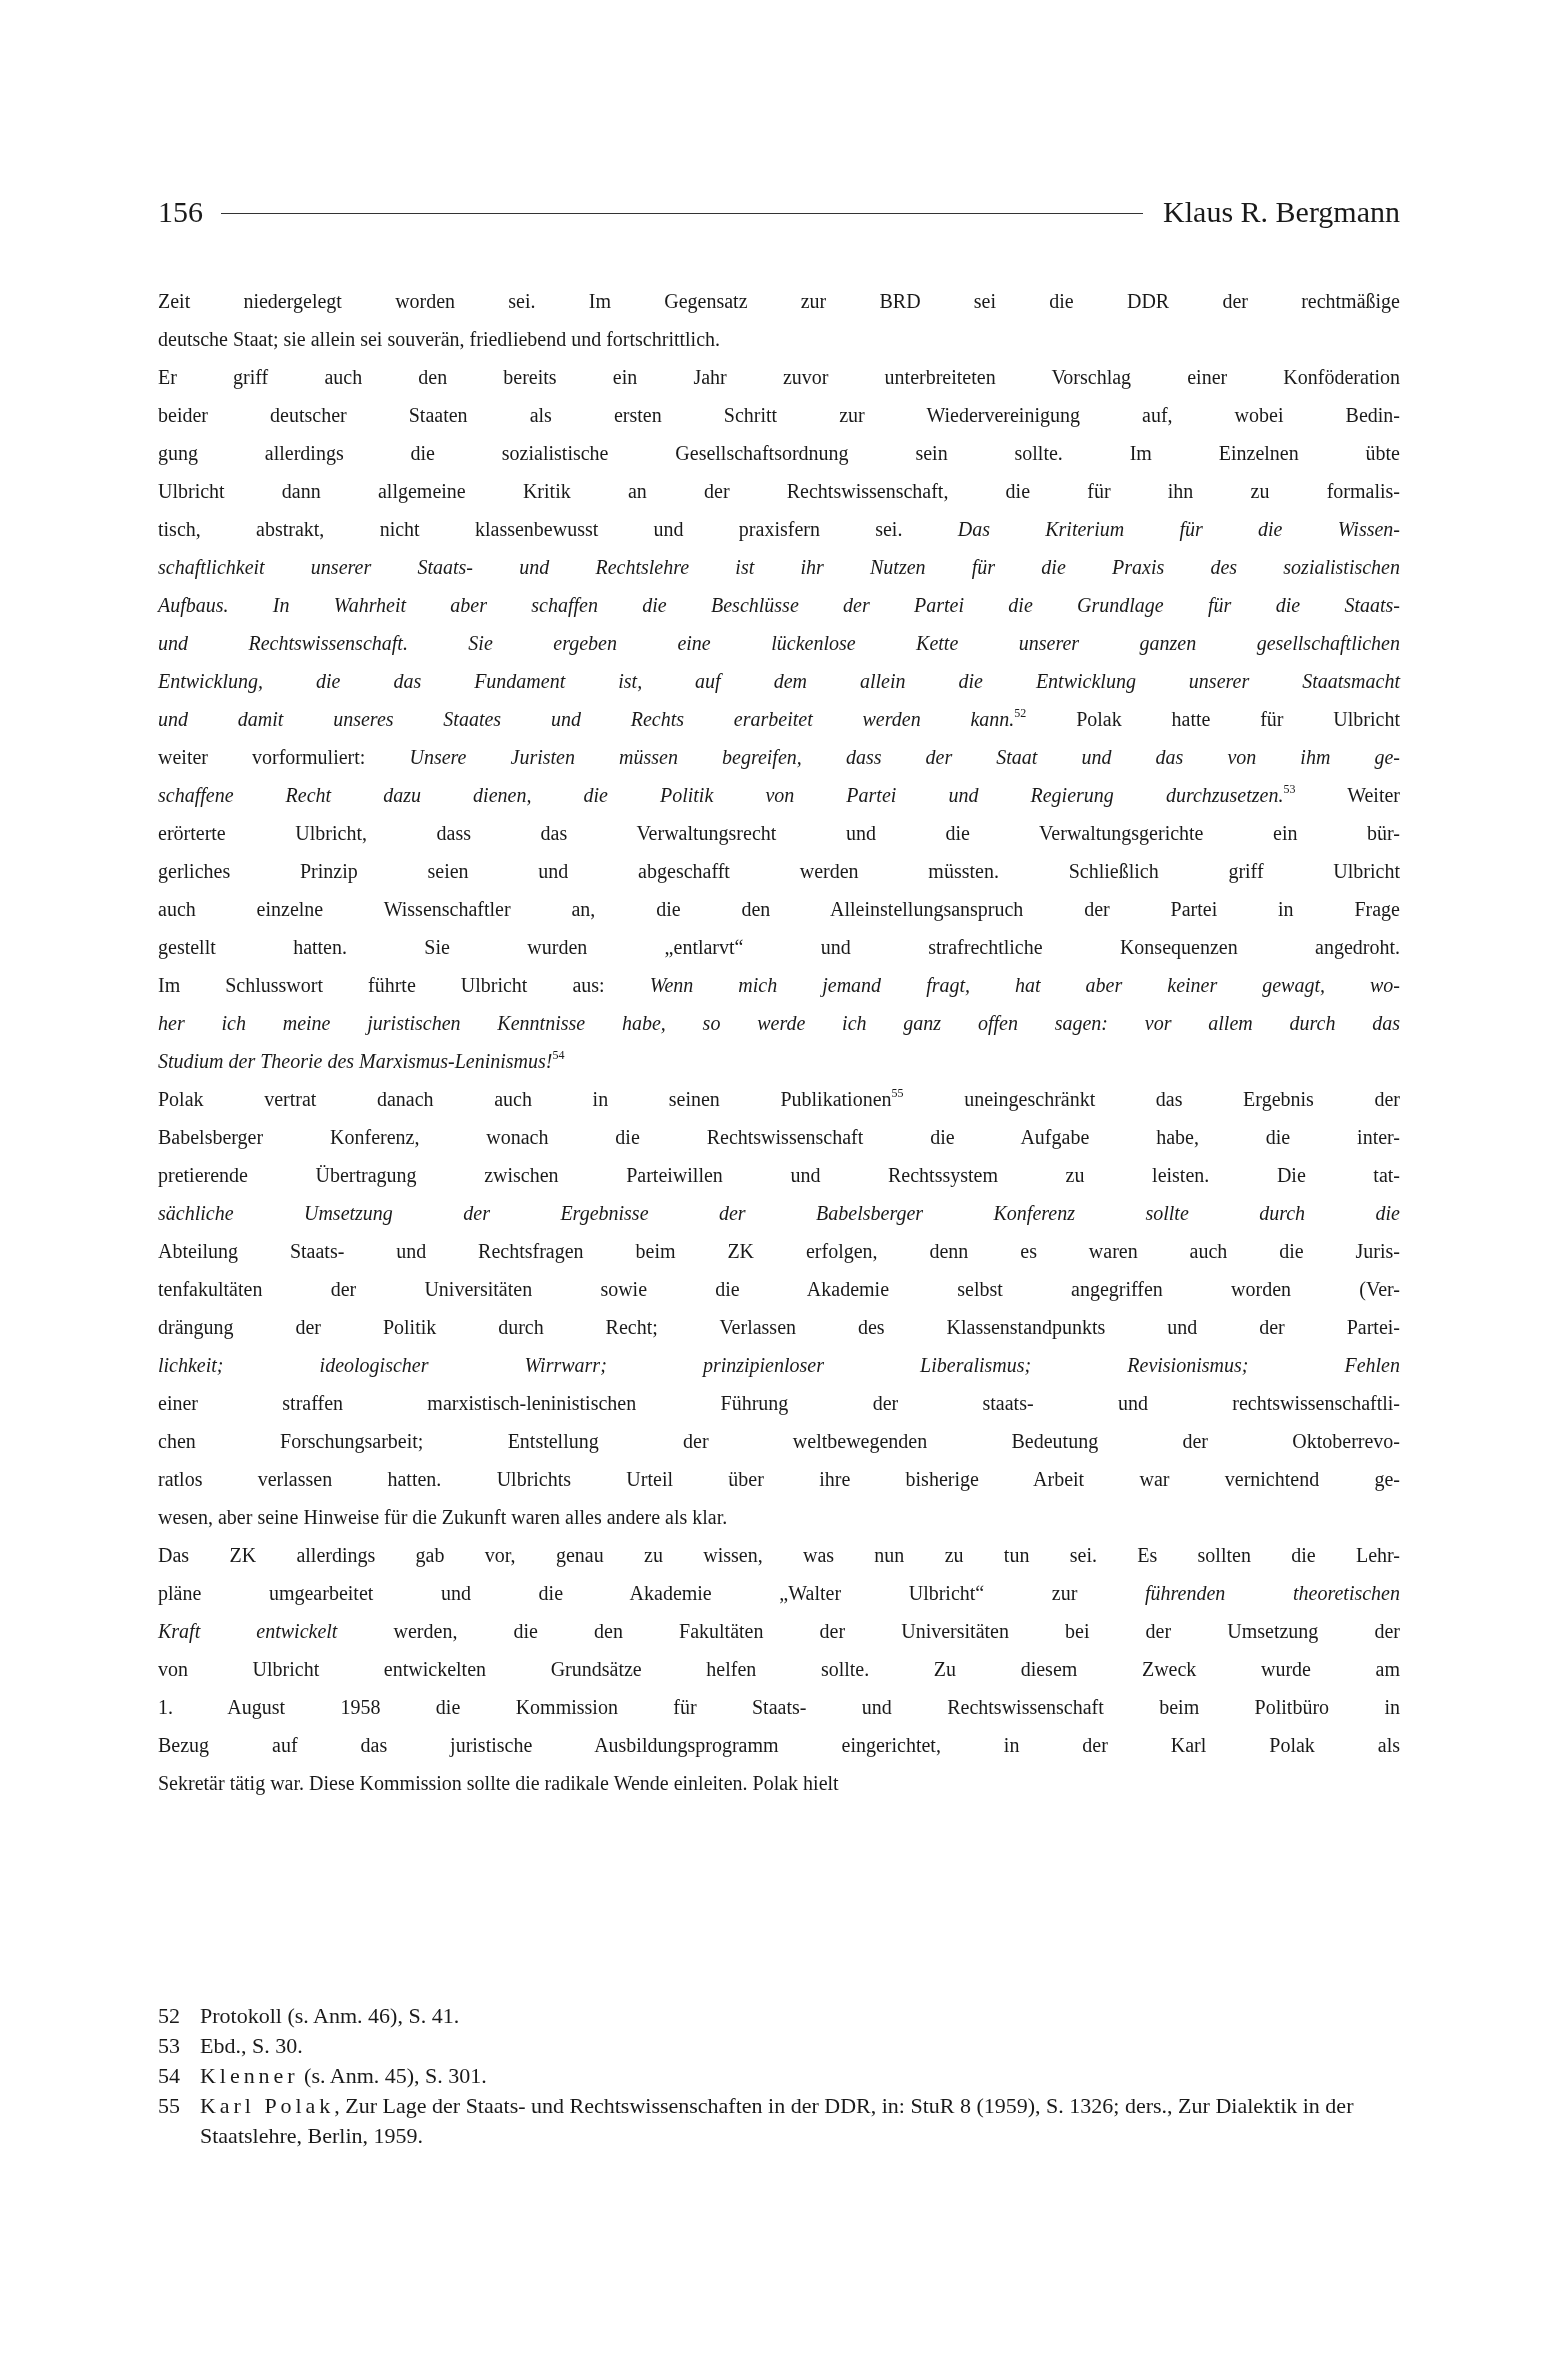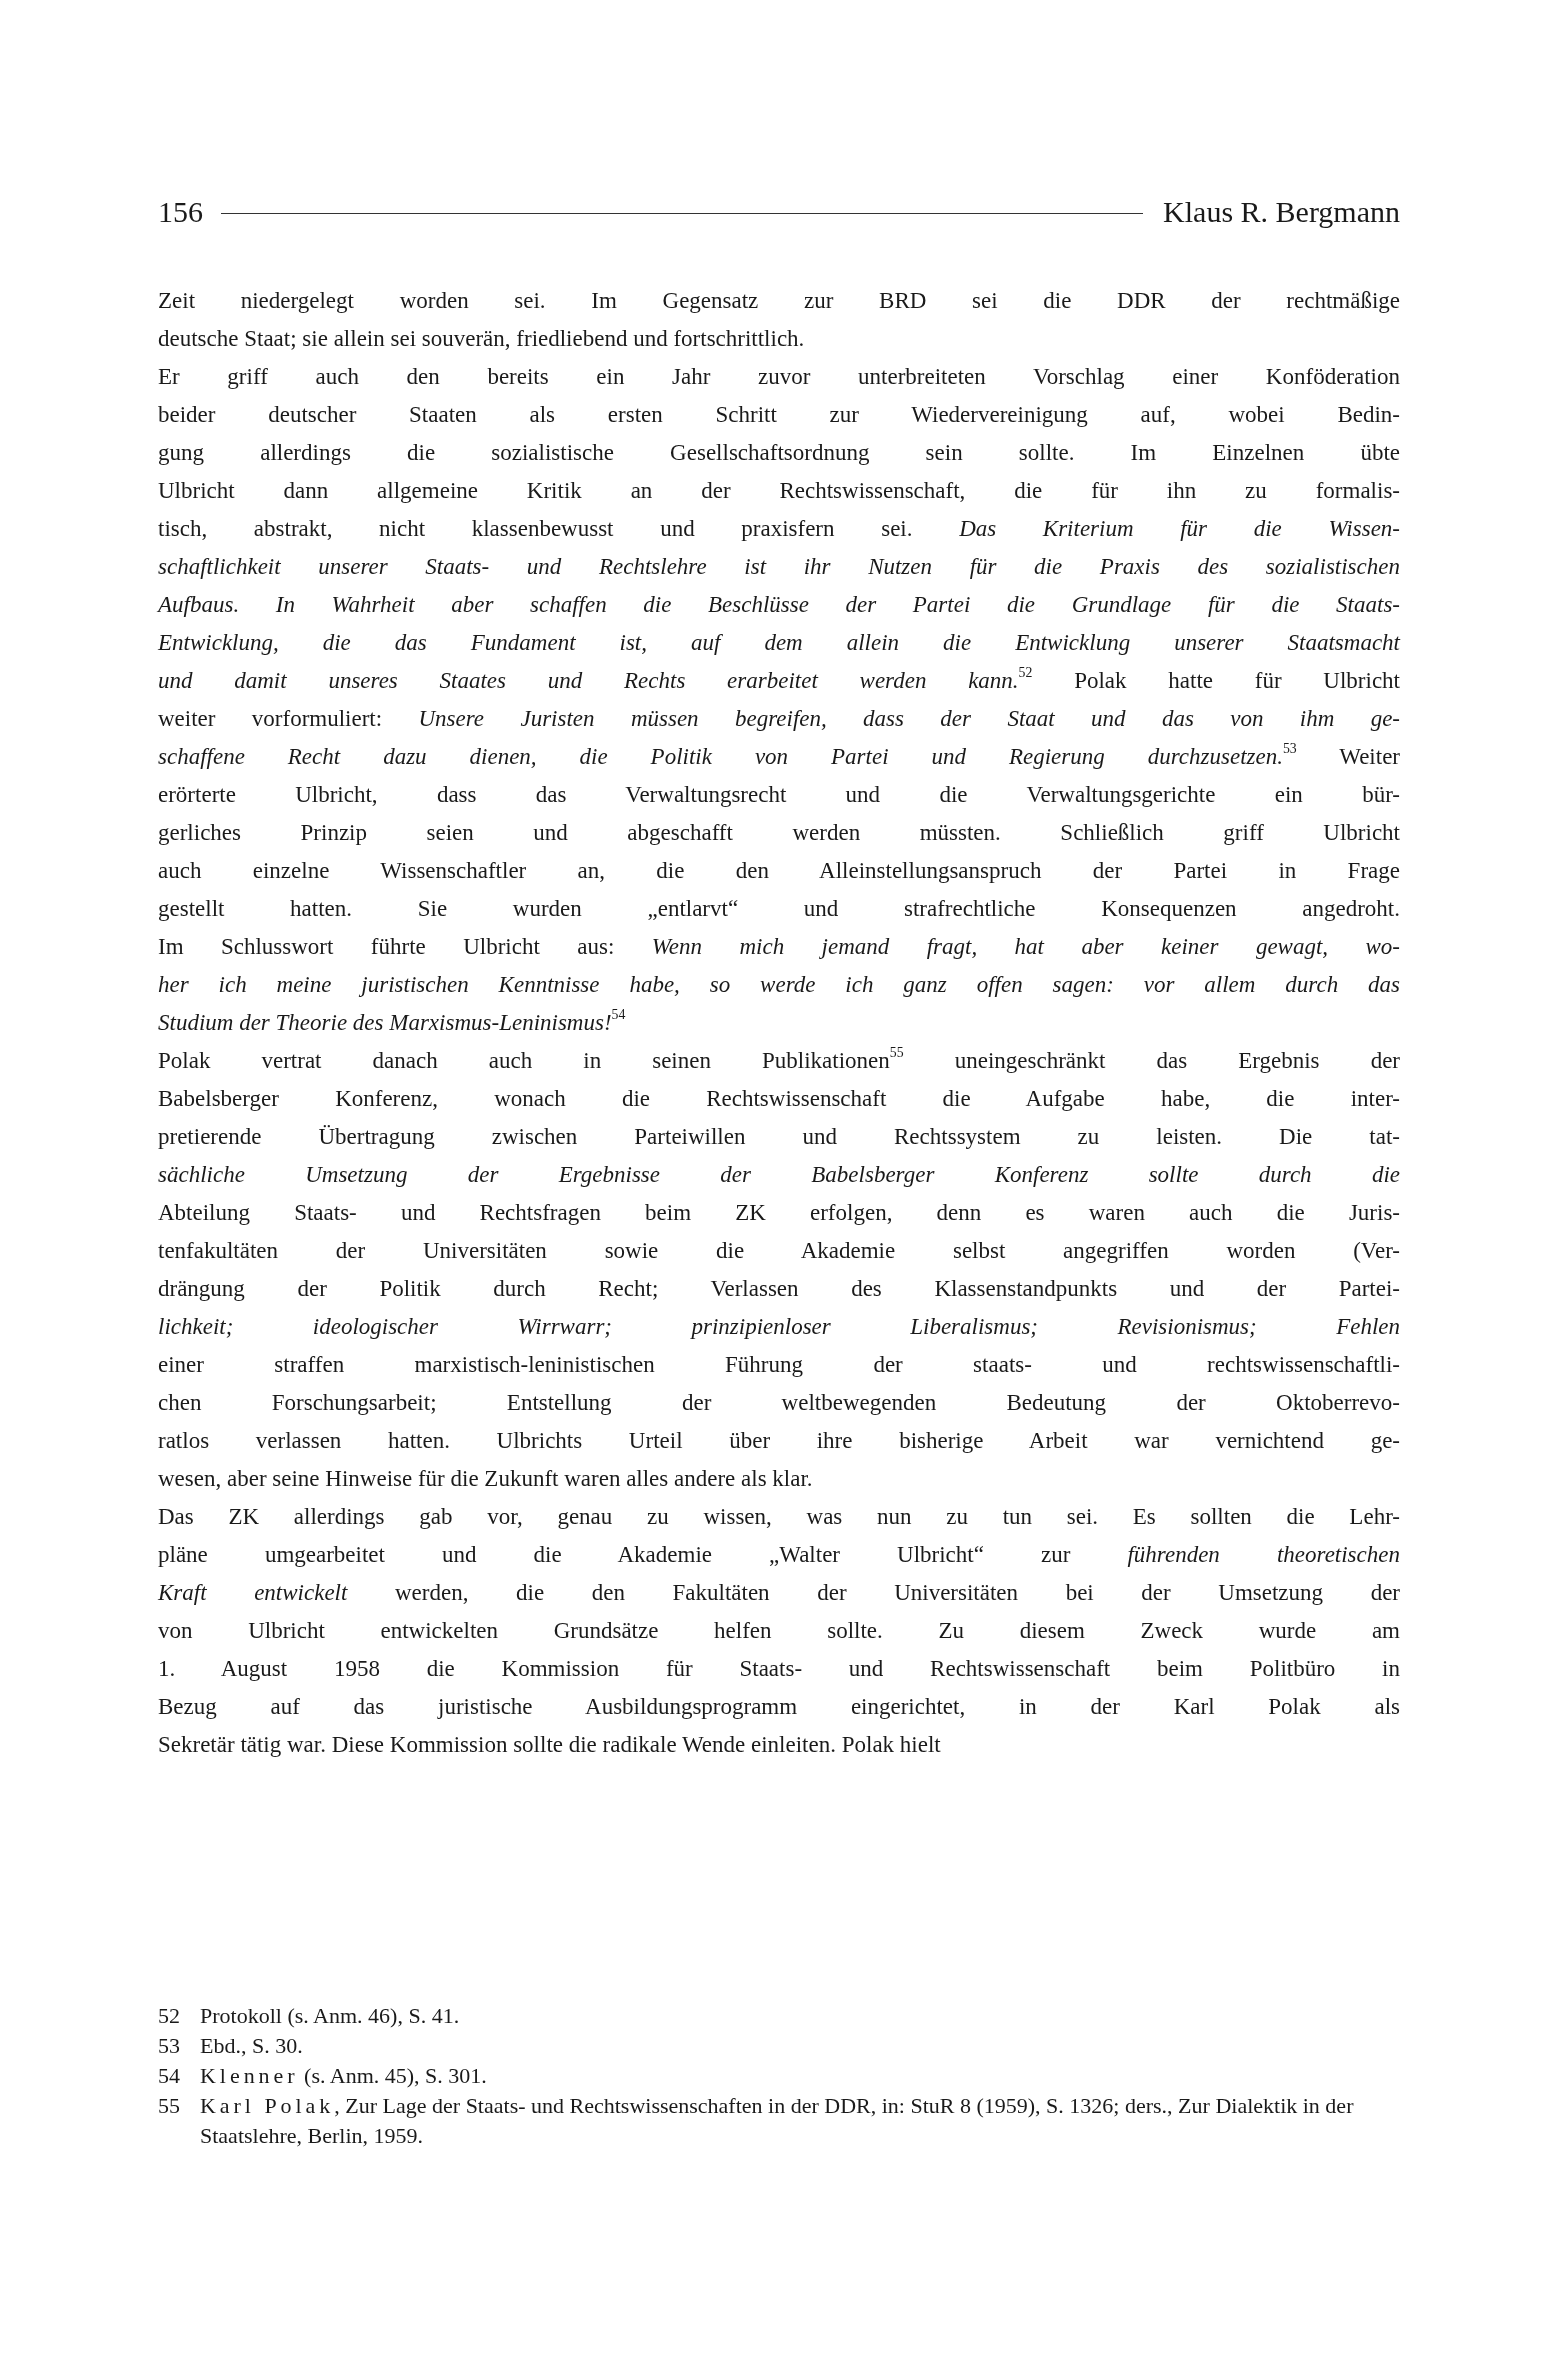--- a/index.html
+++ b/index.html
@@ -2,21 +2,21 @@
 <html style="font-size:13.3px"><head>
 <meta charset="utf-8">
 <style>
   html, body { margin: 0; padding: 0; background: #ffffff; }
   body { width: 1562px; height: 2354px; position: relative; overflow: hidden; color: #1a1a1a; }
   .page { position: absolute; left: 158px; top: 0; width: 1242px; font-family: "Liberation Serif", "DejaVu Serif", serif; }
   .running-head { position: absolute; top: 191px; left: 0; width: 1242px; height: 42px; display: flex; align-items: center; font-size: 30px; }
   .running-head .pageno { flex: 0 0 auto; }
   .running-head .rule { flex: 1 1 auto; height: 0; border-top: 1.7px solid #333; margin: 0 20px 0 18.3px; position: relative; top: 1.7px; }
   .running-head .author { flex: 0 0 auto; }
-  .body { position: absolute; top: 282px; left: 0; width: 1242px; font-size: 23px; line-height: 38px; text-align: justify; hyphens: manual; }
+  .body { position: absolute; top: 282px; left: 0; width: 1242px; font-size: 20px; line-height: 38px; text-align: justify; hyphens: manual; }
   .body i { font-style: italic; }
   sup { font-size: 60%; line-height: 0; position: relative; top: -0.15em; vertical-align: super; }
   .footnotes { position: absolute; top: 2001px; left: 0; width: 1242px; font-size: 22px; line-height: 30px; }
   .fn { display: flex; }
   .fn .num { flex: 0 0 42px; }
   .fn .txt { flex: 1 1 auto; }
   .spaced { letter-spacing: 0.18em; }
 </style>
 </head>
 <body>
@@ -31,20 +31,21 @@
   <div class="body" id="body-text">
       <div style="height: 38px; white-space: normal; text-align: justify; text-align-last: justify; overflow: visible;"><span>Zeit niedergelegt worden sei. Im Gegensatz zur BRD sei die DDR der rechtmäßige</span></div>
       <div style="height: 38px; white-space: normal; text-align: justify; text-align-last: left; overflow: visible;"><span>deutsche Staat; sie allein sei souverän, friedliebend und fortschrittlich.</span></div>
       <div style="height: 38px; white-space: normal; text-align: justify; text-align-last: justify; overflow: visible;"><span>Er griff auch den bereits ein Jahr zuvor unterbreiteten Vorschlag einer Konföderation</span></div>
       <div style="height: 38px; white-space: normal; text-align: justify; text-align-last: justify; overflow: visible;"><span>beider deutscher Staaten als ersten Schritt zur Wiedervereinigung auf, wobei Bedin-</span></div>
       <div style="height: 38px; white-space: normal; text-align: justify; text-align-last: justify; overflow: visible;"><span>gung allerdings die sozialistische Gesellschaftsordnung sein sollte. Im Einzelnen übte</span></div>
       <div style="height: 38px; white-space: normal; text-align: justify; text-align-last: justify; overflow: visible;"><span>Ulbricht dann allgemeine Kritik an der Rechtswissenschaft, die für ihn zu formalis-</span></div>
       <div style="height: 38px; white-space: normal; text-align: justify; text-align-last: justify; overflow: visible;"><span>tisch, abstrakt, nicht klassenbewusst und praxisfern sei. </span><i>Das Kriterium für die Wissen-</i></div>
       <div style="height: 38px; white-space: normal; text-align: justify; text-align-last: justify; overflow: visible;"><i>schaftlichkeit unserer Staats- und Rechtslehre ist ihr Nutzen für die Praxis des sozialistischen</i></div>
       <div style="height: 38px; white-space: normal; text-align: justify; text-align-last: justify; overflow: visible;"><i>Aufbaus. In Wahrheit aber schaffen die Beschlüsse der Partei die Grundlage für die Staats-</i></div>
+      <div style="height: 38px; white-space: normal; text-align: justify; text-align-last: justify; overflow: visible;"><i>und Rechtswissenschaft. Sie ergeben eine lückenlose Kette unserer ganzen gesellschaftlichen</i></div>
       <div style="height: 38px; white-space: normal; text-align: justify; text-align-last: justify; overflow: visible;"><i>Entwicklung, die das Fundament ist, auf dem allein die Entwicklung unserer Staatsmacht</i></div>
       <div style="height: 38px; white-space: normal; text-align: justify; text-align-last: justify; overflow: visible;"><i>und damit unseres Staates und Rechts erarbeitet werden kann.</i><sup>52</sup><span> Polak hatte für Ulbricht</span></div>
       <div style="height: 38px; white-space: normal; text-align: justify; text-align-last: justify; overflow: visible;"><span>weiter vorformuliert: </span><i>Unsere Juristen müssen begreifen, dass der Staat und das von ihm ge-</i></div>
       <div style="height: 38px; white-space: normal; text-align: justify; text-align-last: justify; overflow: visible;"><i>schaffene Recht dazu dienen, die Politik von Partei und Regierung durchzusetzen.</i><sup>53</sup><span> Weiter</span></div>
       <div style="height: 38px; white-space: normal; text-align: justify; text-align-last: justify; overflow: visible;"><span>erörterte Ulbricht, dass das Verwaltungsrecht und die Verwaltungsgerichte ein bür-</span></div>
       <div style="height: 38px; white-space: normal; text-align: justify; text-align-last: justify; overflow: visible;"><span>gerliches Prinzip seien und abgeschafft werden müssten. Schließlich griff Ulbricht</span></div>
       <div style="height: 38px; white-space: normal; text-align: justify; text-align-last: justify; overflow: visible;"><span>auch einzelne Wissenschaftler an, die den Alleinstellungsanspruch der Partei in Frage</span></div>
       <div style="height: 38px; white-space: normal; text-align: justify; text-align-last: justify; overflow: visible;"><span>gestellt hatten. Sie wurden „entlarvt“ und strafrechtliche Konsequenzen angedroht.</span></div>
       <div style="height: 38px; white-space: normal; text-align: justify; text-align-last: justify; overflow: visible;"><span>Im Schlusswort führte Ulbricht aus: </span><i>Wenn mich jemand fragt, hat aber keiner gewagt, wo-</i></div>
       <div style="height: 38px; white-space: normal; text-align: justify; text-align-last: justify; overflow: visible;"><i>her ich meine juristischen Kenntnisse habe, so werde ich ganz offen sagen: vor allem durch das</i></div>

